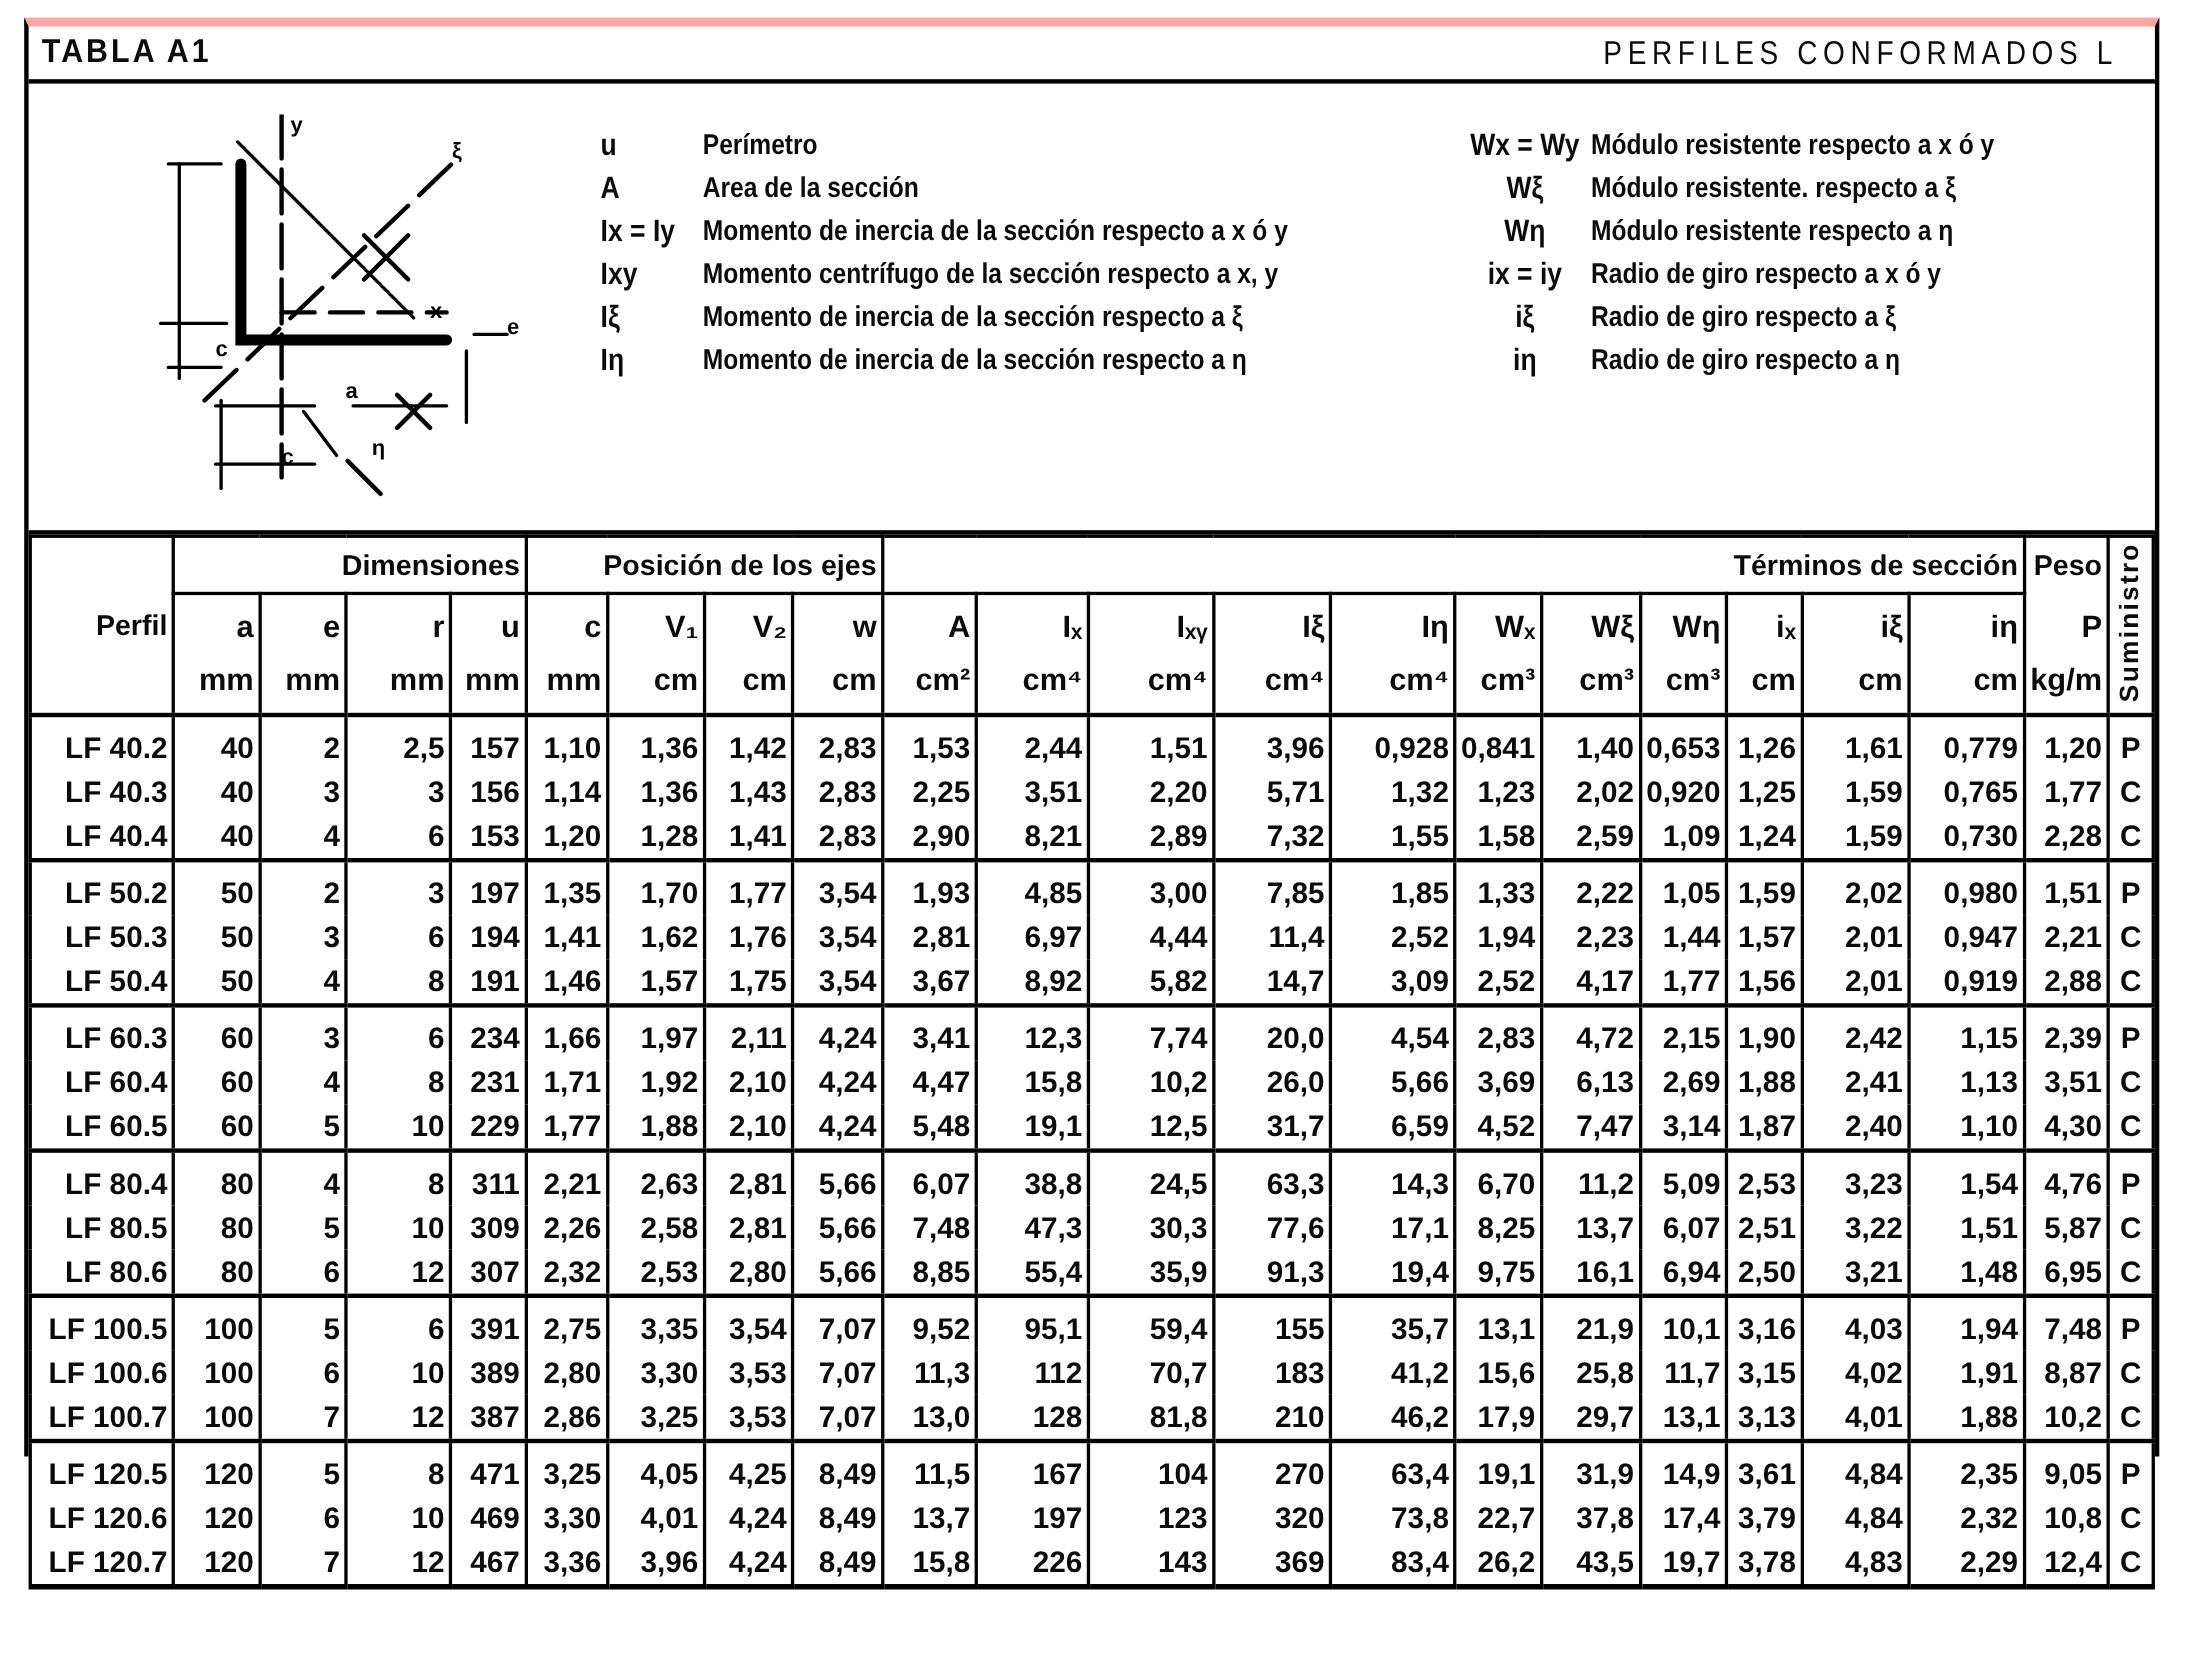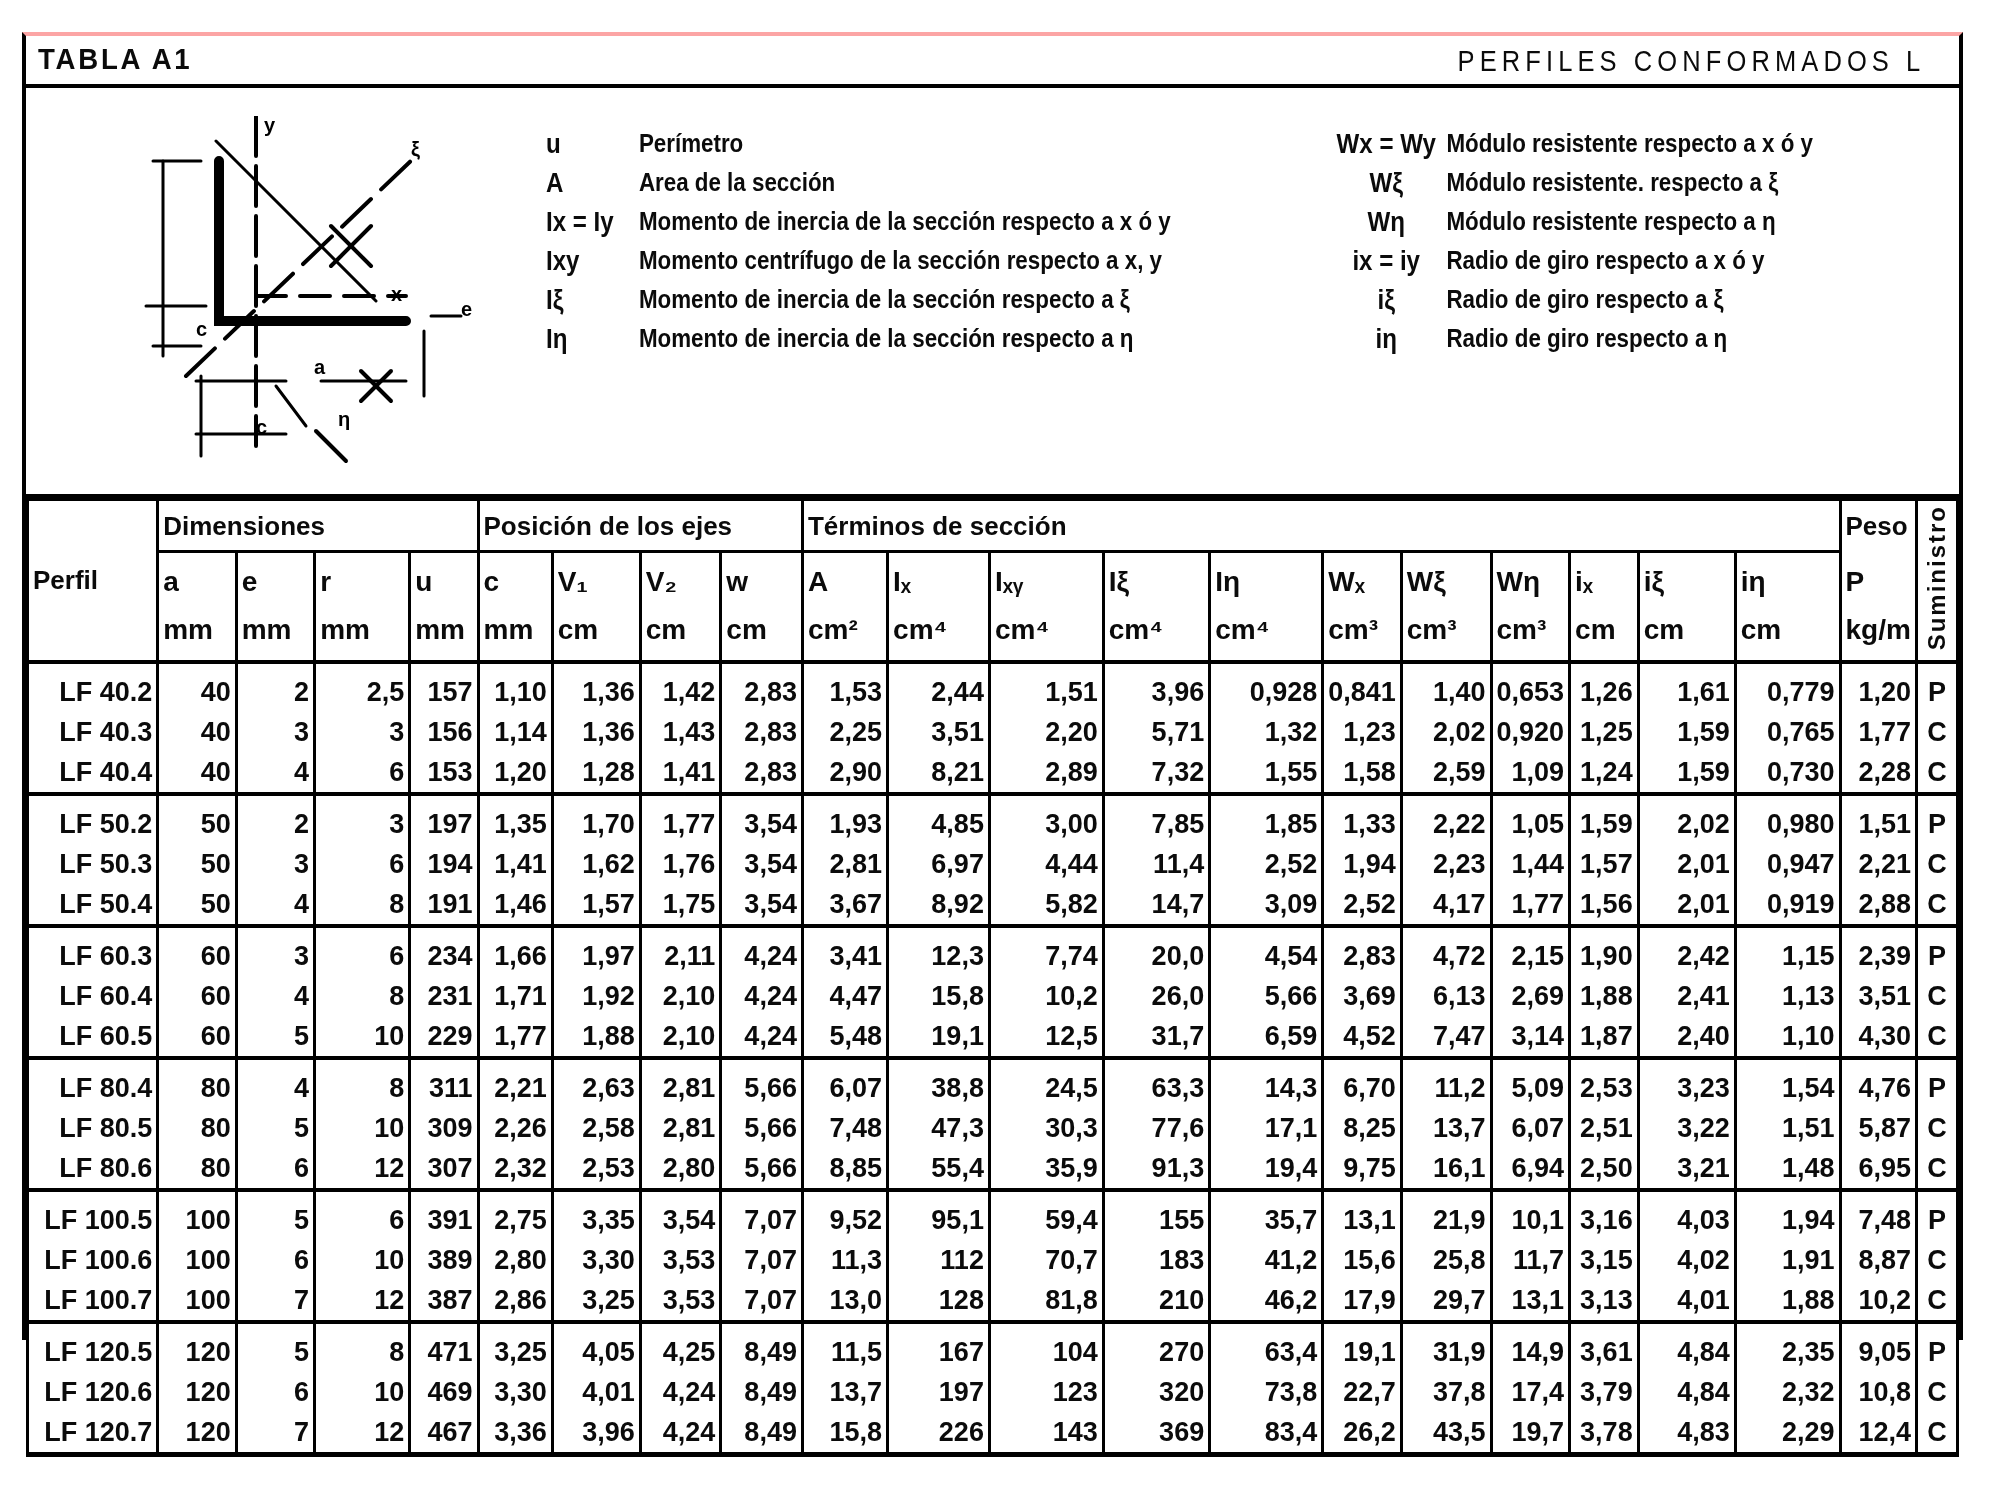--- a/index.html
+++ b/index.html
@@ -1,39 +1,39 @@
 <!DOCTYPE html>
 <html><head>
 <meta charset="utf-8">
 <style>
   html, body { margin:0; padding:0; background:#ffffff; }
   body { width:1991px; height:1510px; position:relative; overflow:hidden;
          font-family:"Liberation Sans", "DejaVu Sans", sans-serif; color:#0b0b0b; }
-  .sheet { position:absolute; left:22px; top:32px; width:1941px; height:1308px;
-           border-left:4px solid #000; border-right:4px solid #000; border-top:4px solid #fca5a5;
+  .sheet { position:absolute; left:22px; top:16px; width:1941px; height:1308px;
+           border-left:4px solid #000; border-right:4px solid #000; border-top:8px solid #fca5a5;
            box-sizing:border-box; }
   .titlebar { position:absolute; left:0; top:0; width:100%; height:52px;
               border-bottom:4px solid #000; box-sizing:border-box; }
   .title-left { position:absolute; left:12px; top:6px; font-size:30px; font-weight:bold;
                 letter-spacing:3px; transform:scaleX(0.92); transform-origin:left; }
   .title-right { position:absolute; right:34px; top:8px; font-size:30px;
                  letter-spacing:6px; transform:scaleX(0.85); transform-origin:right; }
   .legend-area { position:absolute; left:0; top:52px; width:100%; height:410px;
                  border-bottom:4px solid #000; box-sizing:border-box; }
   .diagram { position:absolute; left:80px; top:28px; width:380px; height:360px; }
   .legend-col { position:absolute; top:40px; }
   .legend-row { display:flex; height:39px; align-items:flex-start; font-size:26px; font-weight:bold;
                 transform:scaleX(0.86); transform-origin:left; white-space:nowrap; }
   .legend-sym { display:inline-block; width:108px; font-size:28px; }
   .legend-sym2 { display:inline-block; width:140px; font-size:28px; text-align:center; }
   table.data { position:absolute; left:0; top:462px; border-collapse:collapse; table-layout:fixed; }
   table.data td, table.data th { border-left:3px solid #000; border-right:3px solid #000;
       padding:0 4px; box-sizing:border-box; font-weight:bold; font-size:27px;
       white-space:nowrap; overflow:hidden; }
-  table.data th { border-top:3px solid #000; border-bottom:3px solid #000; text-align:left;
+  table.data th { border-top:3px solid #000; border-bottom:3px solid #000; text-align:right;
       font-size:26px; line-height:30px; }
   .group-head { height:52px; font-size:27px; }
   .sub-head { height:110px; vertical-align:middle; }
   .sym { display:block; font-size:28px; }
   .unit { display:block; font-size:28px; font-weight:bold; margin-top:18px; }
   .perfil-head { font-size:28px; }
   .suministro { writing-mode:vertical-rl; transform:rotate(180deg); font-size:24px; letter-spacing:2px; }
   tr.row td { height:40px; line-height:40px; text-align:right; }
   tr.row td.c-perfil { text-align:right; padding-left:6px; }
   tr.row td.c-sup { text-align:center; }

